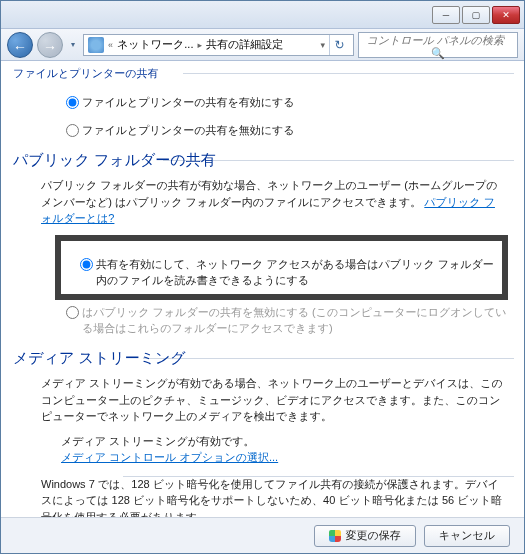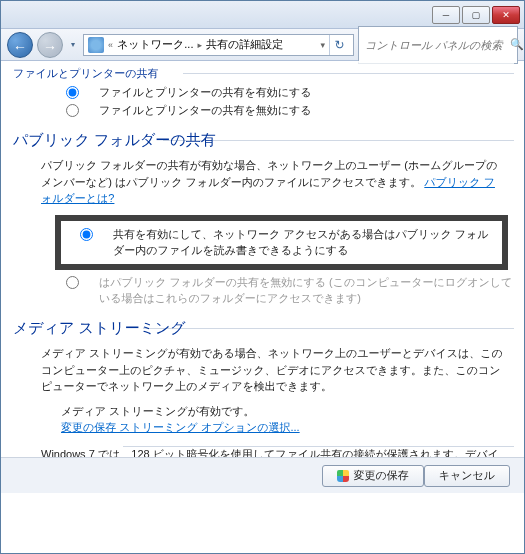--- a/index.html
+++ b/index.html
@@ -98,38 +98,39 @@
     height: 20px;
     border-left: 1px solid #c0cde0;
     display: flex;
     align-items: center;
     justify-content: center;
     color: #3a6aa0;
     font-size: 12px;
   }
   .searchbar {
     width: 160px;
-    height: 38px;
+    height: 26px;
     border: 1px solid #99aac0;
     background: #fff;
     display: flex;
     align-items: center;
     padding: 0 4px;
+    flex-direction: column;
   }
   .searchbar input {
     border: none;
     outline: none;
     font-size: 11px;
     color: #888;
     flex: 1;
     font-style: italic;
     background: transparent;
   }
   .content-wrap {
-    height: 396px;
+    height: 456px;
     overflow: hidden;
     padding: 6px 10px 0 40px;
     position: relative;
     color: #222;
     line-height: 1.5;
   }
   .section-header {
     color: #003399;
     font-size: 15px;
     margin: 10px 0 6px -28px;
@@ -149,40 +150,41 @@
     z-index: 1;
   }
   .desc {
     margin: 4px 10px 8px 0;
     color: #222;
   }
   .link { color: #0066cc; text-decoration: underline; cursor: pointer; }
   .radio-row {
     display: flex;
     align-items: flex-start;
-    margin: 2px 0 2px 20px;
-    gap: 17px;
+    margin: 12px 0 2px 20px;
+    gap: 0;
   }
   .radio-row input[type=radio] { margin-top: 2px; flex-shrink: 0; }
   .radio-row label { flex: 1; color: #222; }
   .radio-row.disabled label { color: #999; }
   .highlight-box {
     border: 6px solid #404040;
     margin: 4px 6px 4px 14px;
     padding: 3px 6px 3px 14px;
   }
   .highlight-box .radio-row { margin-left: 0; }
   .footer {
     height: 36px;
     border-top: 1px solid #ccd4e0;
     background: #eef2f8;
     display: flex;
     justify-content: flex-end;
     align-items: center;
     padding: 0 14px;
+    gap: 8px;
   }
   .btn {
     height: 22px;
     padding: 0 14px;
     border: 1px solid #8a9ab0;
     border-radius: 3px;
     background: linear-gradient(to bottom, #fdfdfe, #e8edf4);
     font-size: 11px;
     display: flex;
     align-items: center;
@@ -280,21 +282,21 @@
     <label>はパブリック フォルダーの共有を無効にする (このコンピューターにログオンしている場合はこれらのフォルダーにアクセスできます)</label>
   </div>
 
   <div class="section-header">
     <span class="txt">メディア ストリーミング</span>
     <span class="line" style="left:130px"></span>
   </div>
   <div class="desc">メディア ストリーミングが有効である場合、ネットワーク上のユーザーとデバイスは、このコンピューター上のピクチャ、ミュージック、ビデオにアクセスできます。また、このコンピューターでネットワーク上のメディアを検出できます。</div>
   <div class="desc" style="margin-left:20px">
     <span>メディア ストリーミングが有効です。</span><br>
-    <span class="link">変更の保存 ストリーミング オプションの選択...</span>
+    <span class="link">メディア コントロール オプションの選択...</span>
   </div>
 
   <div class="section-header">
     <span class="line" style="left:110px"></span>
   </div>
   <div class="desc">Windows 7 では、128 ビット暗号化を使用してファイル共有の接続が保護されます。デバイスによっては 128 ビット暗号化をサポートしないため、40 ビット暗号化または 56 ビット暗号化を使用する必要があります。</div>
 
   <div class="fade-top"></div>
 </div>
 

